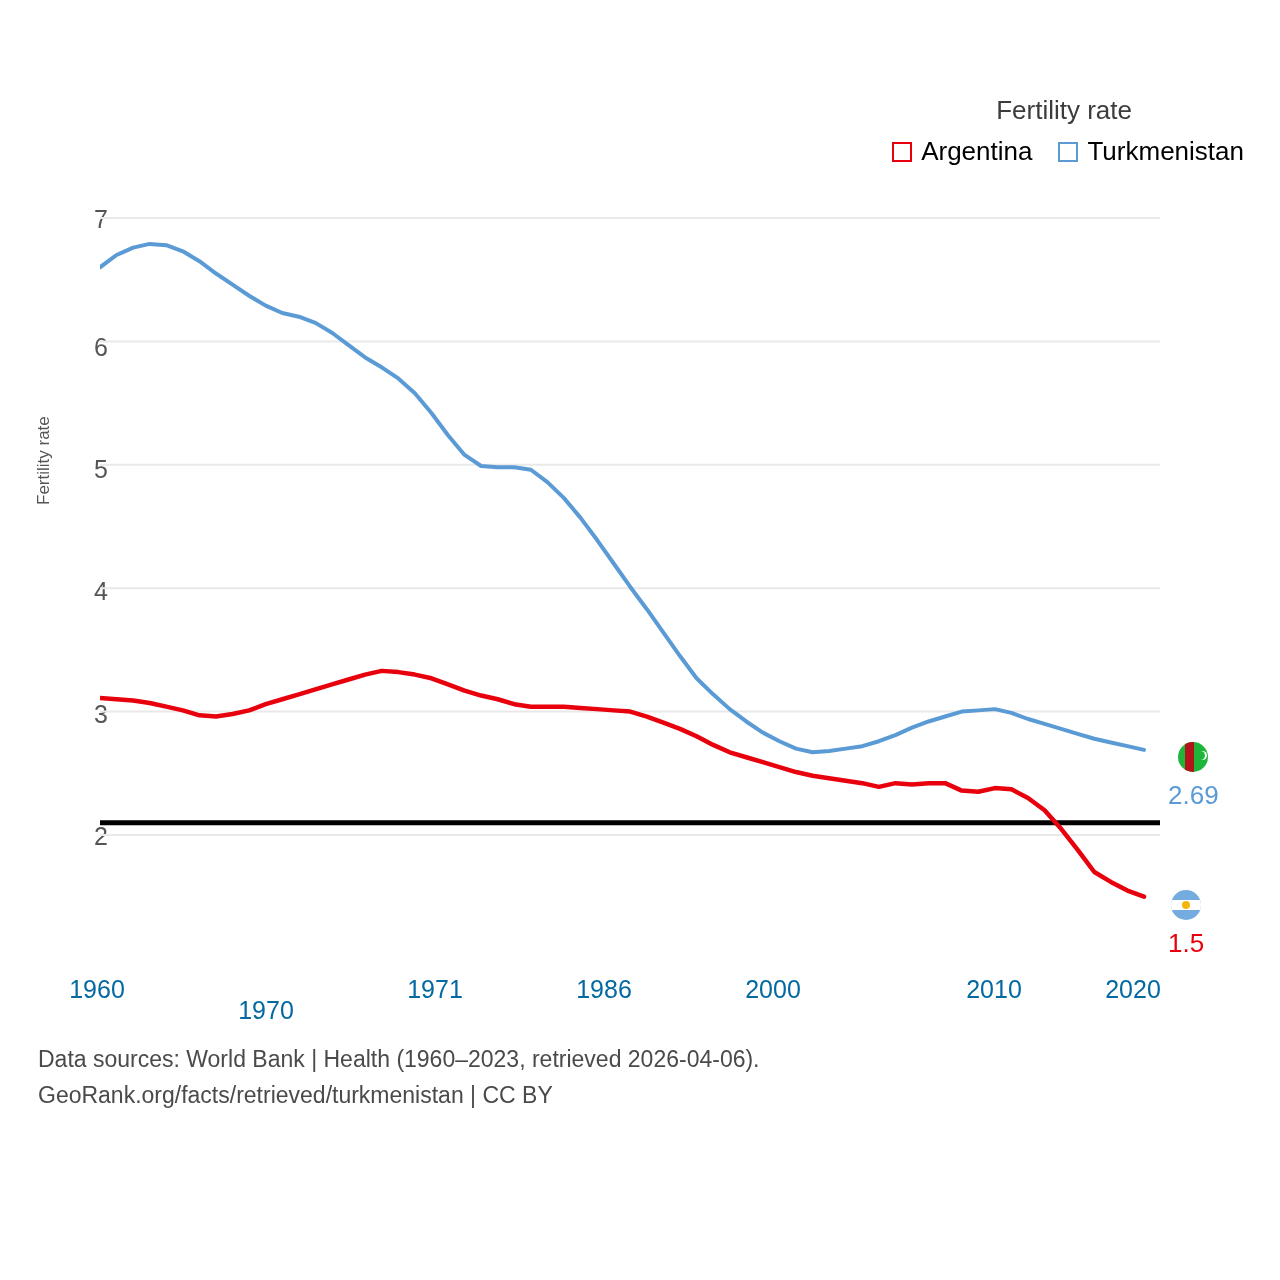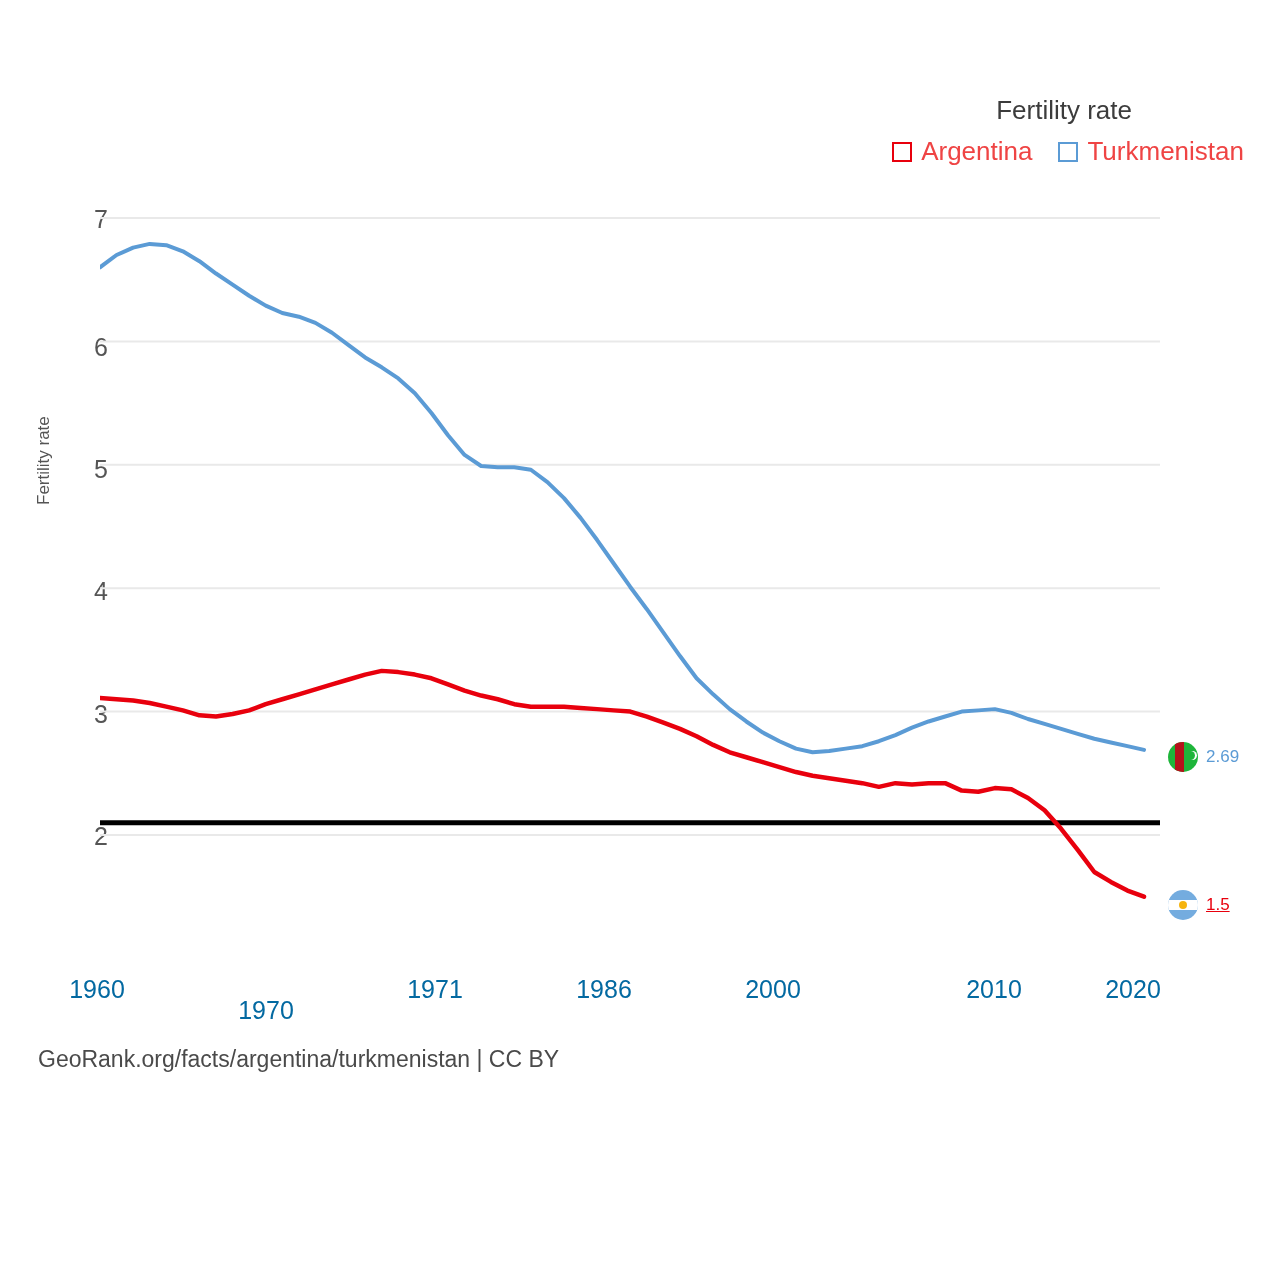--- a/index.html
+++ b/index.html
@@ -49,21 +49,21 @@
   }
   .legend-swatch {
     width: 20px;
     height: 20px;
     border: 2.5px solid #000;
     background: #fff;
     box-sizing: border-box;
   }
   .legend-label {
     font-size: 26px;
-    color: #ef4444;
+    color: #000000;
   }
 
   
   .year-watermark {
     position: absolute;
     right: 128px;
     top: 232px;
     font-size: 76px;
     font-weight: bold;
     color: #c4c4c4;
@@ -104,21 +104,22 @@
     width: 120px;
     top: 975px;
   }
 
   
   .end-label {
     position: absolute;
     display: flex;
     align-items: center;
     gap: 8px;
-    font-size: 17px;
+    font-size: 26px;
+    flex-direction: column;
   }
   .flag {
     width: 30px;
     height: 30px;
     border-radius: 50%;
     overflow: hidden;
     position: relative;
     flex: none;
   }
   .flag-tm {
@@ -228,25 +229,26 @@
     </svg>
   </div>
 
   <div class="end-label end-label-tm" style="left:1168px; top:742px;">
     <span class="flag flag-tm">
       <span class="stripe"></span>
         <span class="crescent"></span>
     </span>
     <span>2.69</span>
   </div>
-  <div class="end-label end-label-ar" style="left:1168px; top:890px;text-decoration:underline;">
+  <div class="end-label end-label-ar" style="left:1168px; top:890px;">
     <span class="flag flag-ar">
       <span class="white-band"></span>
         <span class="sun"></span>
     </span>
     <span>1.5</span>
   </div>
 
   <div class="footer">
-    <div>GeoRank.org/facts/argentina/turkmenistan | CC BY</div>
+    <div>Data sources: World Bank | Health (1960–2023, retrieved 2026-04-06).</div>
+    <div>GeoRank.org/facts/retrieved/turkmenistan | CC BY</div>
   </div>
 
 </div>
 
 </body></html>

